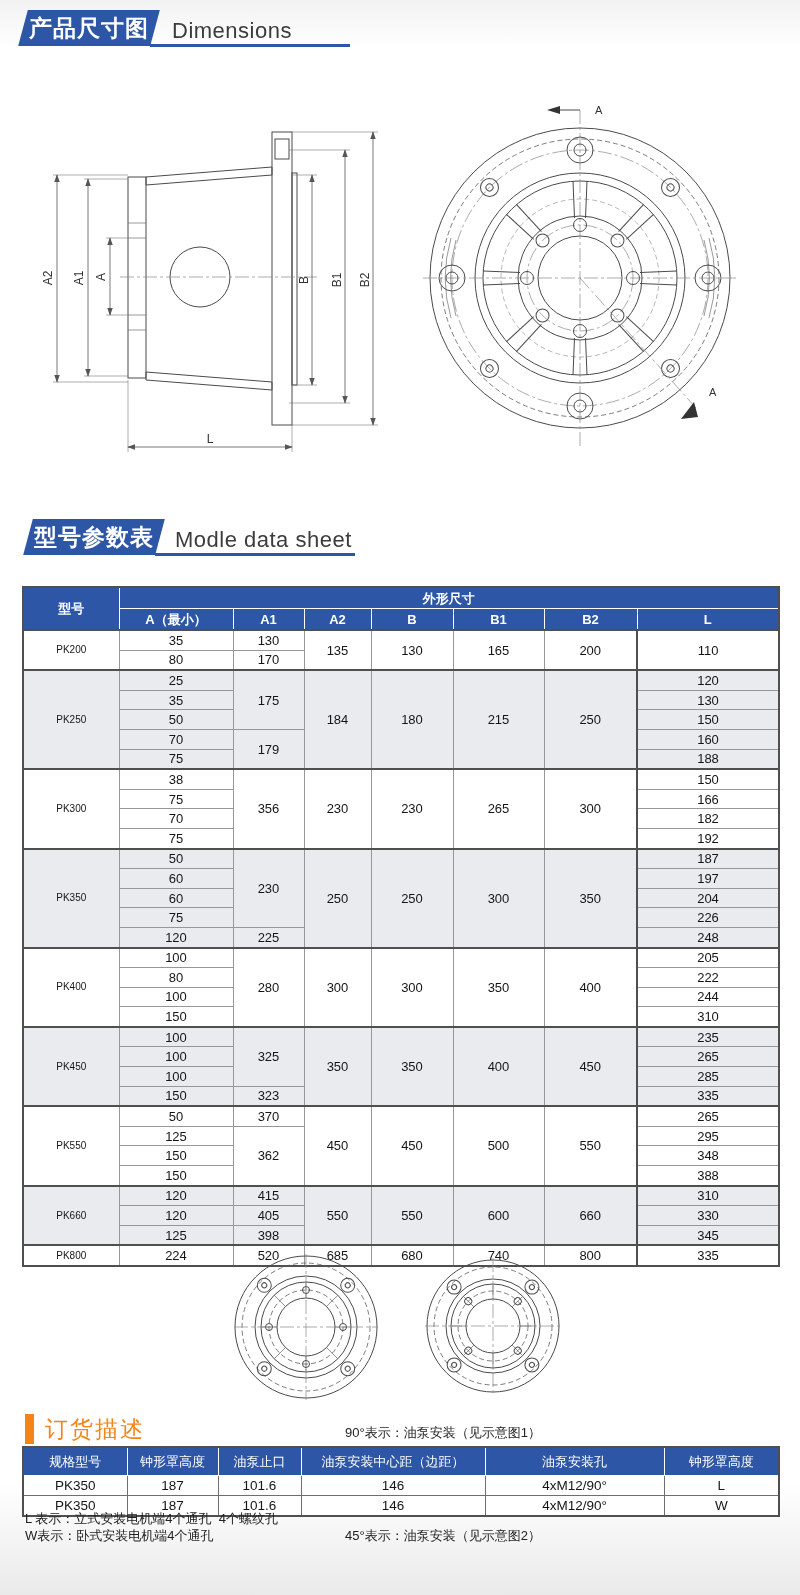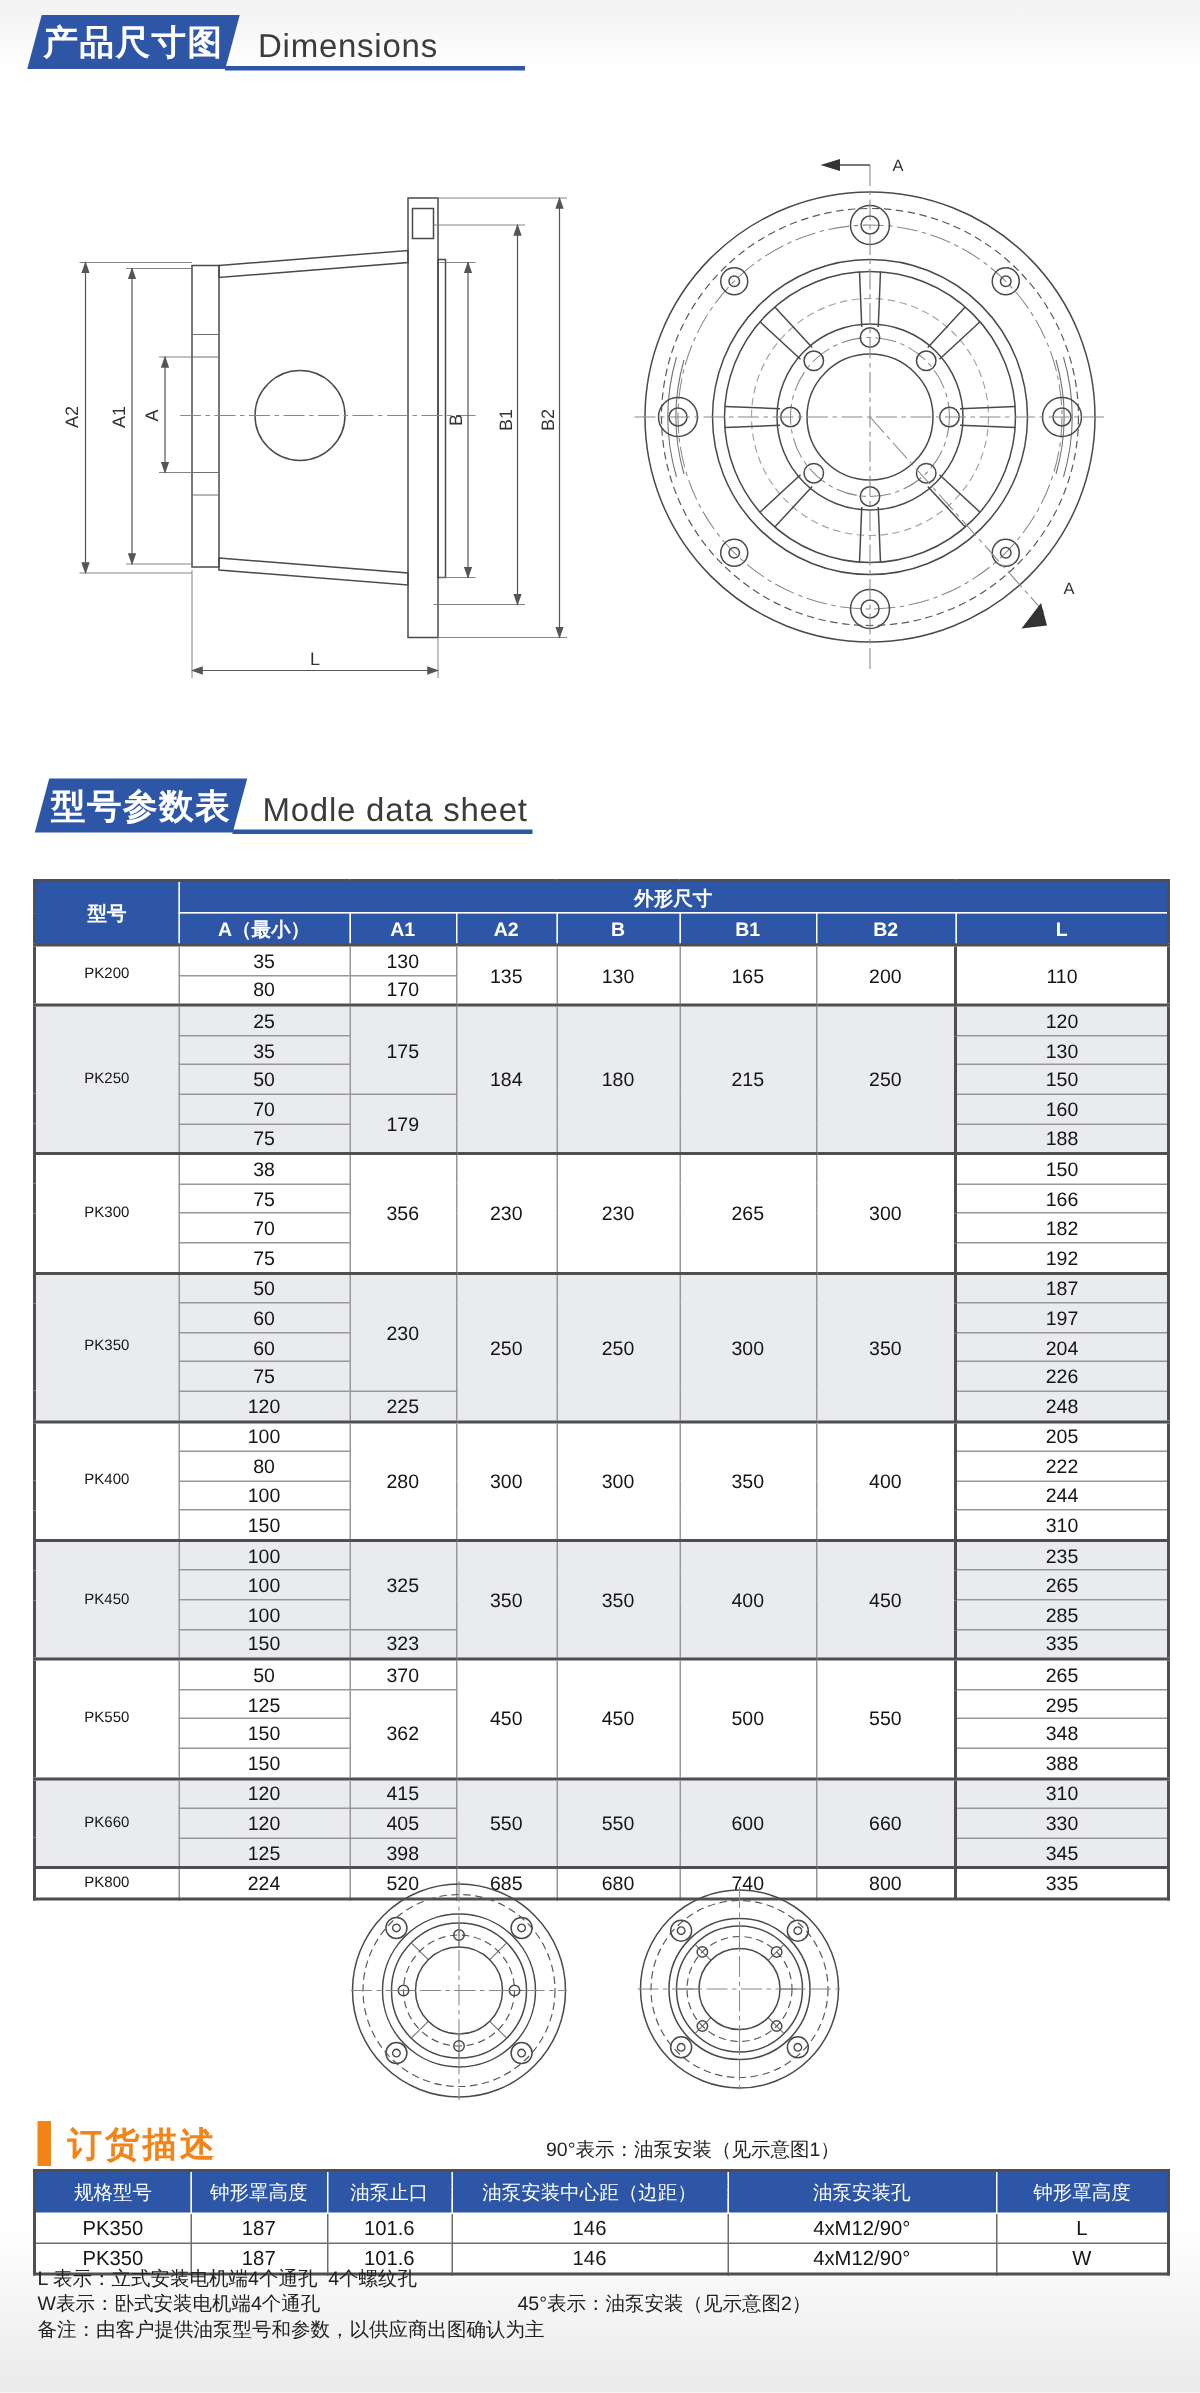--- a/index.html
+++ b/index.html
@@ -38,21 +38,21 @@
     border:1px solid #979797;text-align:center;vertical-align:middle;
     font-size:13px;color:#151515;height:18.6px;padding:0;line-height:1;
     background:#fff;
   }
   .spec-table td.shade{background:#e9ebef;}
   .spec-table td.gtop{border-top:2px solid #4f4f4f;}
   .spec-table td.lcol{border-left:2px solid #4f4f4f;}
   .spec-table td[data-name="model-cell"]{font-size:10px;}
   
   .order-heading-bar{position:absolute;left:25px;top:1414px;width:9px;height:30px;background:#f28418;}
-  .order-heading{position:absolute;left:45px;top:1414px;font-size:23px;font-weight:bold;color:#f28418;letter-spacing:2px;}
+  .order-heading{position:absolute;left:45px;top:1414px;font-size:23px;font-weight:normal;color:#f28418;letter-spacing:2px;}
   .order-table{
     position:absolute;left:22px;top:1446px;
     border-collapse:collapse;table-layout:fixed;width:756px;
     border:2px solid #4f4f4f;
   }
   .order-table th{
     background:#2d56a6;color:#fff;font-size:13px;font-weight:normal;
     border:1px solid #fff;height:23px;padding:2px;line-height:1;
   }
   .order-table td{
@@ -689,18 +689,17 @@
           <td data-name="order-cell">187</td>
           <td data-name="order-cell">101.6</td>
           <td data-name="order-cell">146</td>
           <td data-name="order-cell">4xM12/90°</td>
           <td data-name="order-cell">W</td>
         </tr>
       </tbody>
   </table>
 
   <div class="note" style="left:25px;top:1510px;" data-name="note-l">L 表示：立式安装电机端4个通孔  4个螺纹孔</div>
-  <div class="note" style="left:345px;top:1424px;margin-left:19px;" data-name="note-90deg">90°表示：油泵安装（见示意图1）</div>
+  <div class="note" style="left:345px;top:1424px;" data-name="note-90deg">90°表示：油泵安装（见示意图1）</div>
   <div class="note" style="left:25px;top:1527px;" data-name="note-w">W表示：卧式安装电机端4个通孔</div>
   <div class="note" style="left:345px;top:1527px;" data-name="note-45deg">45°表示：油泵安装（见示意图2）</div>
-  <div class="note" style="left:25px;top:1544px;" data-name="note-remark">备注：由客户提供油泵型号和参数，以供应商出图确认为主</div>
 
 </div>
 
 </body></html>

